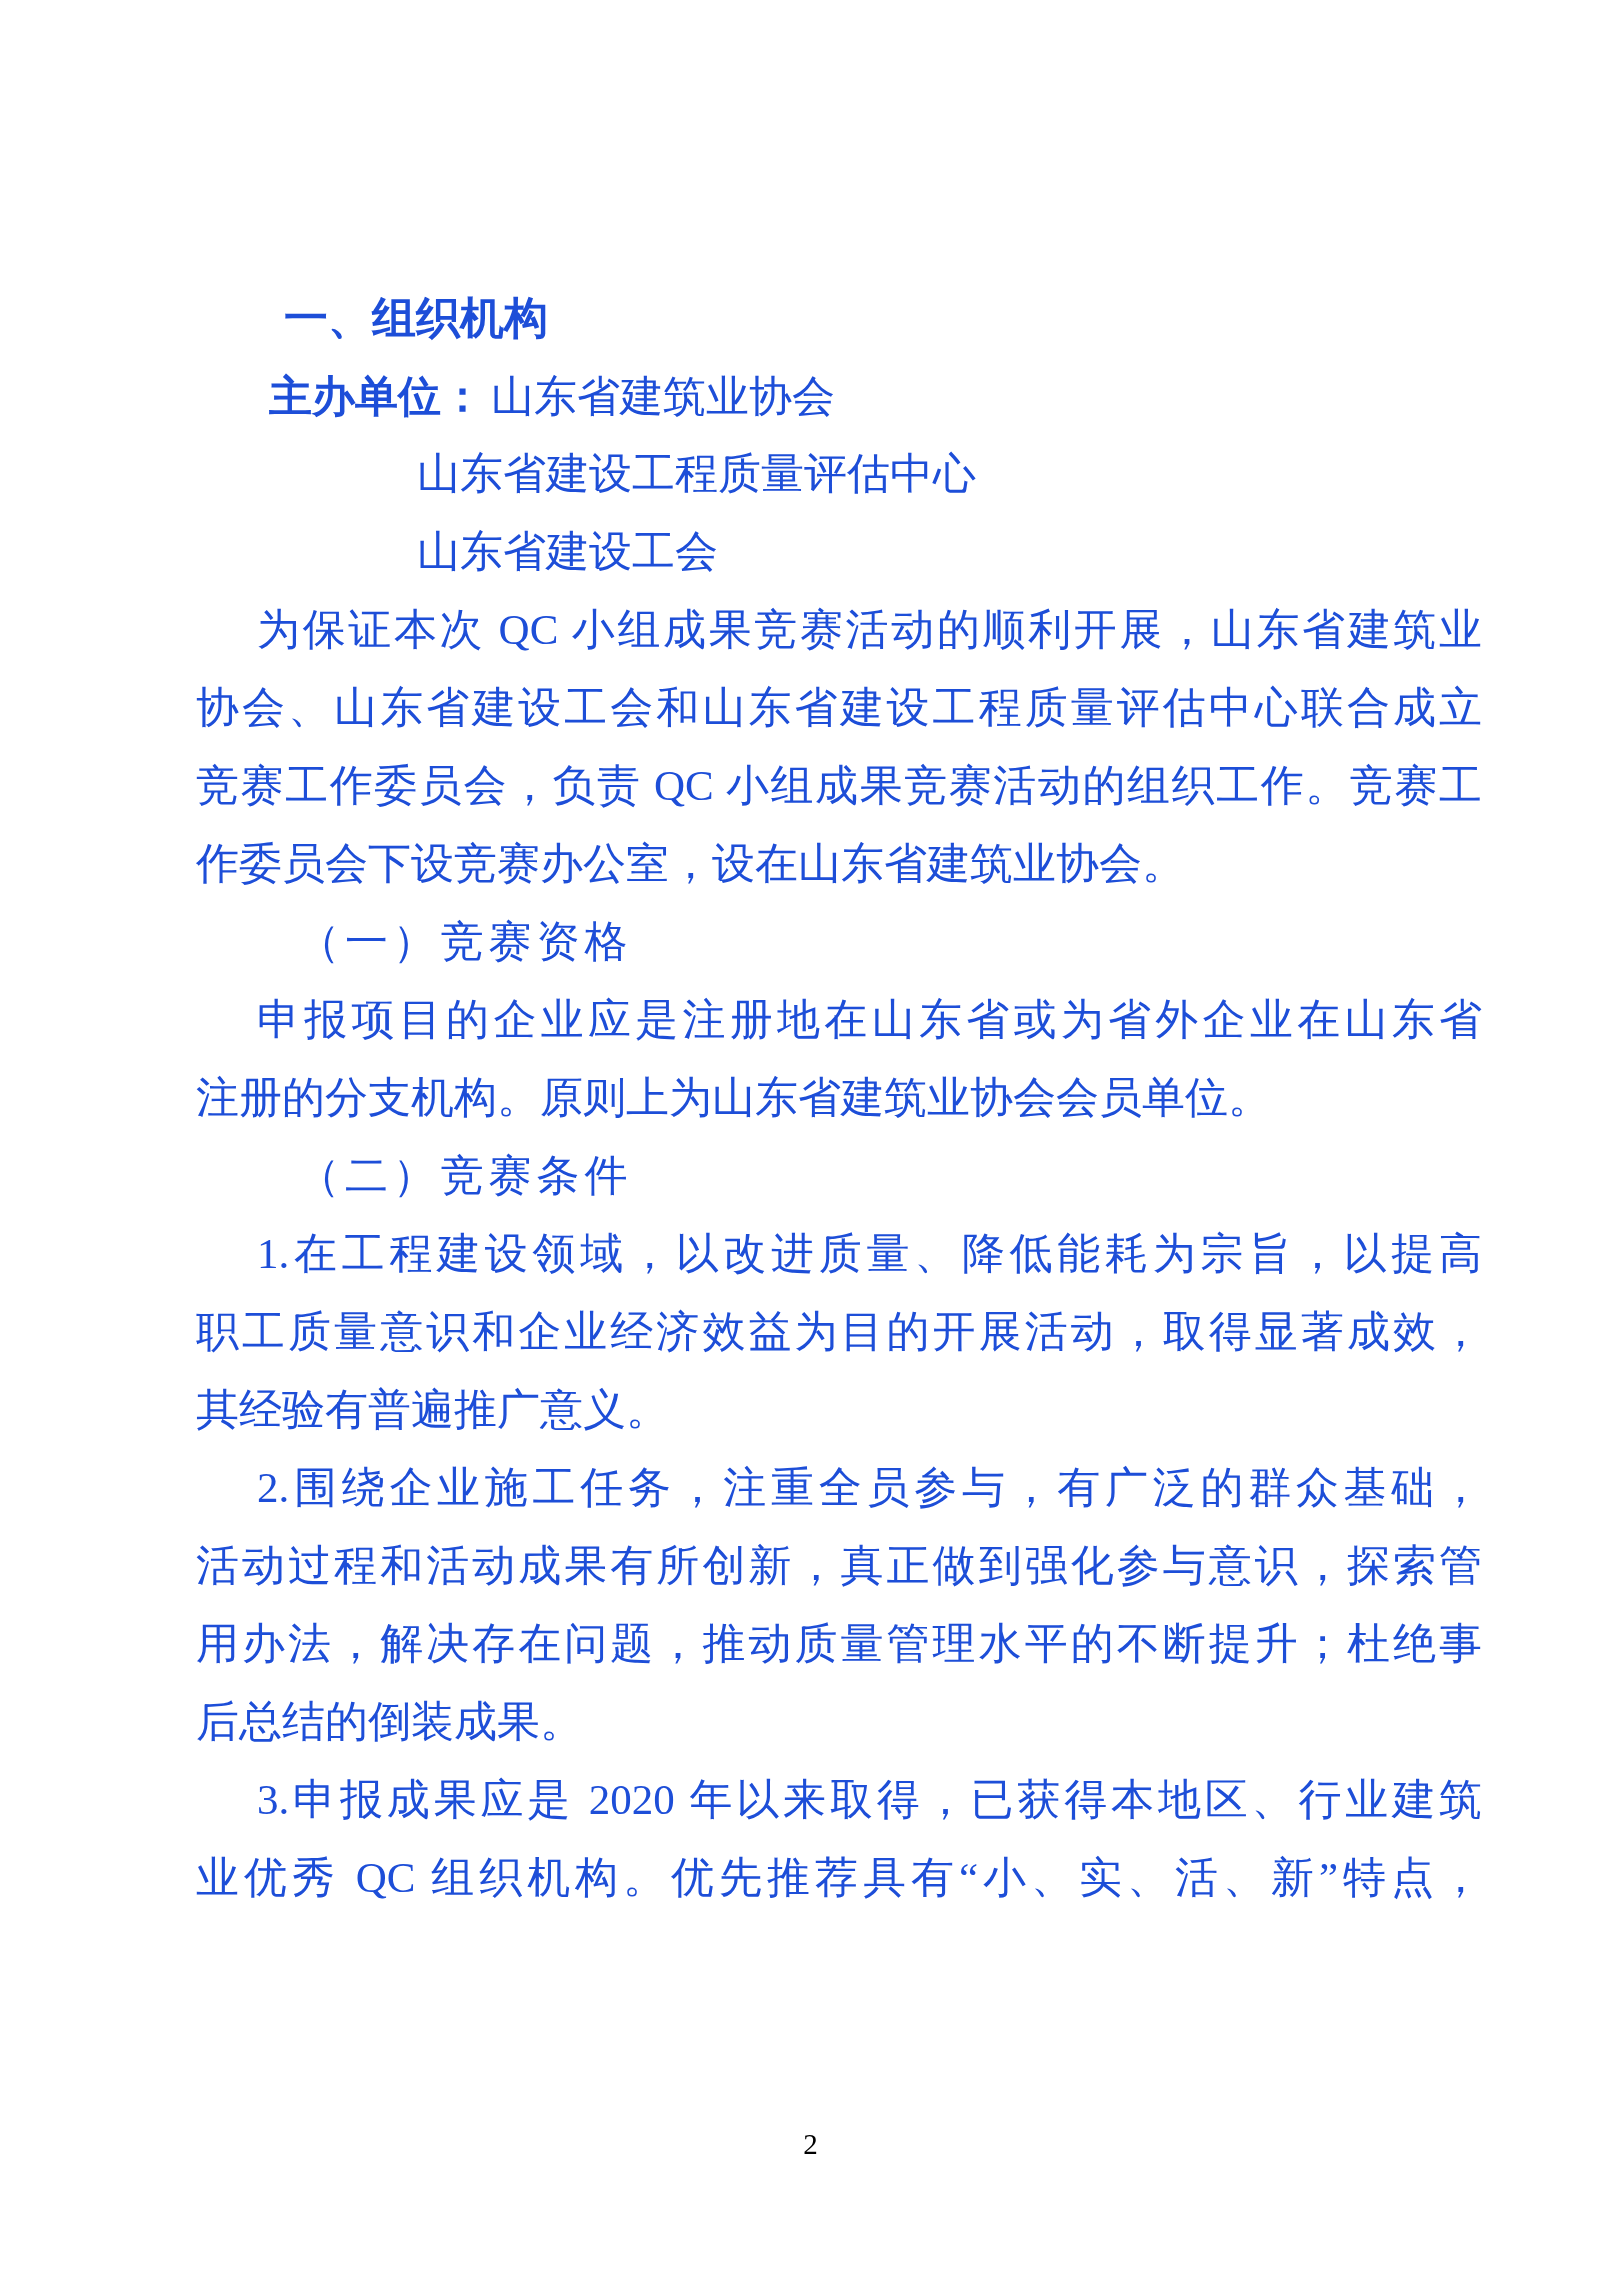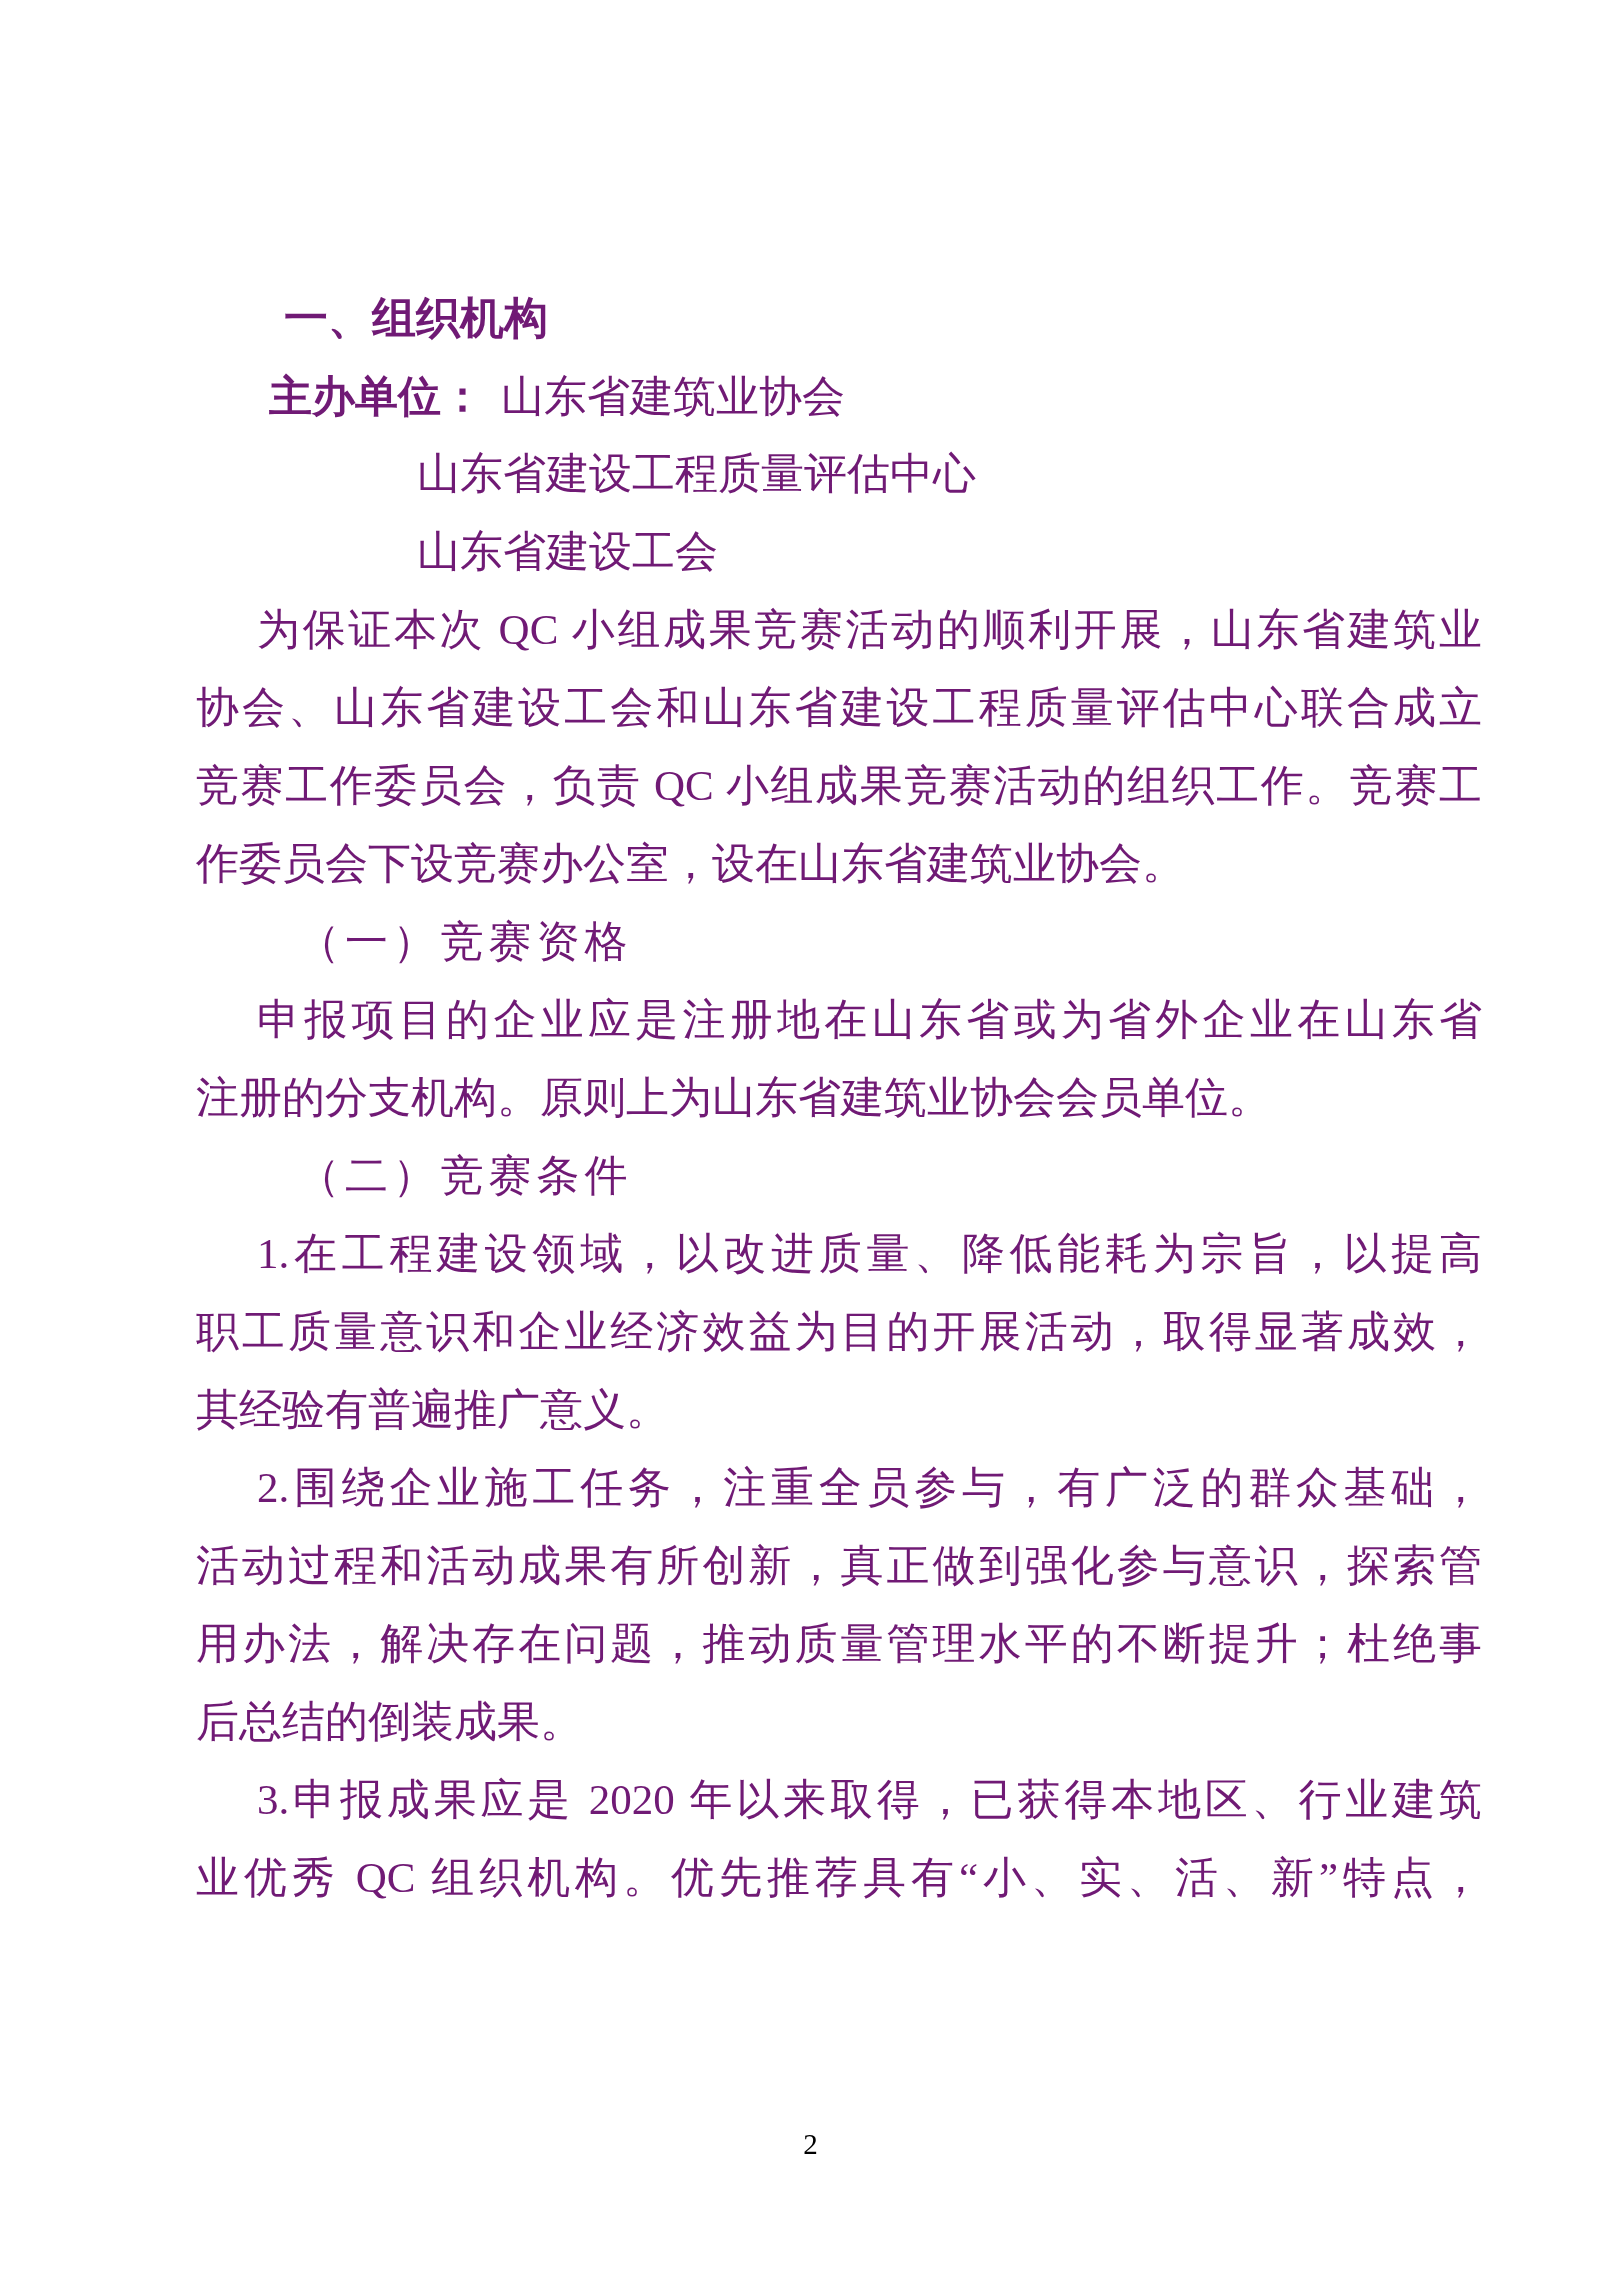--- a/index.html
+++ b/index.html
@@ -15,21 +15,21 @@
     position: absolute;
     left: 196px;
     top: 279px;
     width: 1286px;
   }
   .line {
     height: 78px;
     line-height: 78px;
     font-family: "Liberation Serif", "DejaVu Serif", serif;
     font-size: 43px;
-    color: #701a75;
+    color: #1d4ed8;
     overflow: visible;
   }
   
   .just {
     text-align: justify;
     text-align-last: justify;
   }
   
   .indent { text-indent: 61px; }
   
@@ -44,21 +44,21 @@
     padding-left: 101px;
     letter-spacing: 4.9px;
   }
   
   .host { padding-left: 49px; }
   .host-label {
     font-family: "Liberation Sans", "DejaVu Sans", sans-serif;
     font-weight: 700;
     margin-left: 24px;
   }
-  .host-value { margin-left: 17px; }
+  .host-value { margin-left: 7px; }
   
   .cont { padding-left: 221px; }
   .page-number {
     position: absolute;
     top: 2125px;
     left: 0;
     width: 100%;
     text-align: center;
     font-family: "Liberation Serif", "DejaVu Serif", serif;
     font-size: 29px;

